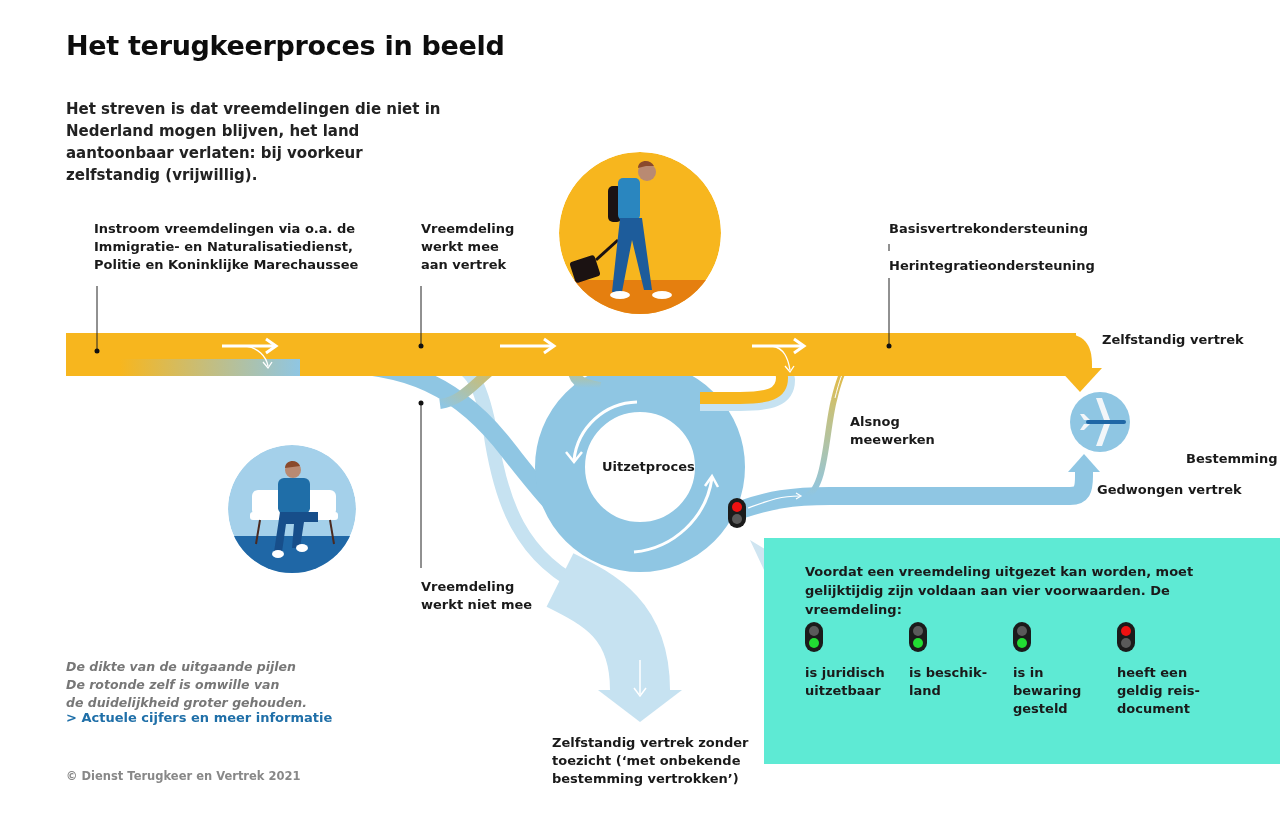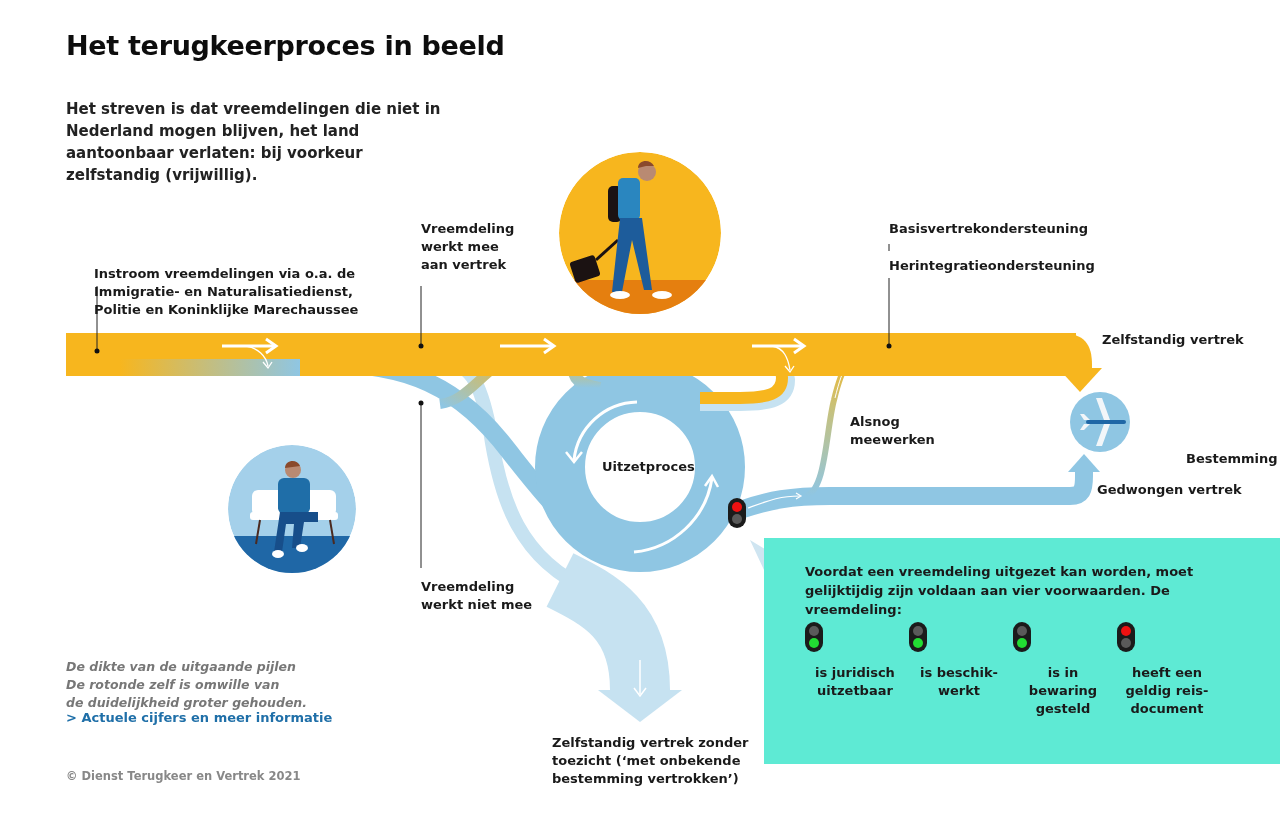--- a/index.html
+++ b/index.html
@@ -9,21 +9,21 @@
   .title { left: 66px; top: 30px; font-size: 27px; font-weight: bold; letter-spacing: -0.3px; color: #0d0d0d; }
   .intro { left: 66px; top: 98px; width: 380px; font-size: 15px; line-height: 22px; color: #222; }
   .lbl { font-size: 13px; line-height: 18px; color: #1a1a1a; }
   .note { left: 66px; top: 622px; width: 260px; font-size: 12.5px; line-height: 18px; font-style: italic; color: #777; margin-top: 36px; }
   .link { left: 66px; top: 710px; font-size: 13px; color: #1f6fa8; text-decoration: none; cursor: pointer; }
   .copy { left: 66px; top: 748px; font-size: 11.5px; color: #888; margin-top: 21px; }
   svg.diagram { position: absolute; left: 0; top: 0; }
   .cond-box { left: 764px; top: 538px; width: 536px; height: 226px; background: #5eead4; }
   .cond-intro { position: absolute; left: 41px; top: 24px; width: 400px; font-size: 13px; line-height: 19px; color: #1a1a1a; }
   .cond-item { position: absolute; top: 84px; width: 90px; }
-  .cond-text { position: absolute; top: 42px; left: 0; width: 100px; font-size: 13px; line-height: 18px; color: #1a1a1a; text-align: center; }
+  .cond-text { position: absolute; top: 42px; left: 0; width: 100px; font-size: 13px; line-height: 18px; color: #1a1a1a; }
   .tl { position: absolute; width: 18px; height: 30px; background: #1b1b1b; border-radius: 9px; }
   .tl .l { position: absolute; left: 4px; width: 10px; height: 10px; border-radius: 50%; background: #5a5a5a; }
   .tl .l.top { top: 4px; } .tl .l.bot { top: 16px; }
   .tl .l.on-green { background: #22dd33; }
   .tl .l.on-red { background: #ee1111; }
 </style>
 </head>
 <body>
 
 <div class="abs title">Het terugkeerproces in beeld</div>
@@ -168,21 +168,21 @@
     <ellipse cx="278" cy="554" rx="6" ry="4" fill="#ffffff"></ellipse>
     <ellipse cx="302" cy="548" rx="6" ry="4" fill="#ffffff"></ellipse>
   </g>
 </svg>
 
 <div class="tl" style="position:absolute; left:728px; top:498px;">
   <div class="l top on-red"></div>
   <div class="l bot"></div>
 </div>
 
-<div class="abs lbl" style="left:94px; top:220px;margin-top:45px;">
+<div class="abs lbl" style="left:94px; top:220px;">
   <div>Instroom vreemdelingen via o.a. de</div>
   <div>Immigratie- en Naturalisatiedienst,</div>
   <div>Politie en Koninklijke Marechaussee</div>
 </div>
 <div class="abs lbl" style="left:421px; top:220px;">
   <div>Vreemdeling</div>
   <div>werkt mee</div>
   <div>aan vertrek</div>
 </div>
 <div class="abs lbl" style="left:889px; top:220px;">Basisvertrekondersteuning</div>
@@ -219,21 +219,21 @@
     </div>
   </div>
 
   <div class="cond-item" style="left:145px;">
     <div class="tl" style="left:0; top:0;">
       <div class="l top"></div>
       <div class="l bot on-green"></div>
     </div>
     <div class="cond-text">
       <div>is beschik-</div>
-      <div>werkt</div>
+      <div>land</div>
     </div>
   </div>
 
   <div class="cond-item" style="left:249px;">
     <div class="tl" style="left:0; top:0;">
       <div class="l top"></div>
       <div class="l bot on-green"></div>
     </div>
     <div class="cond-text">
       <div>is in</div>

